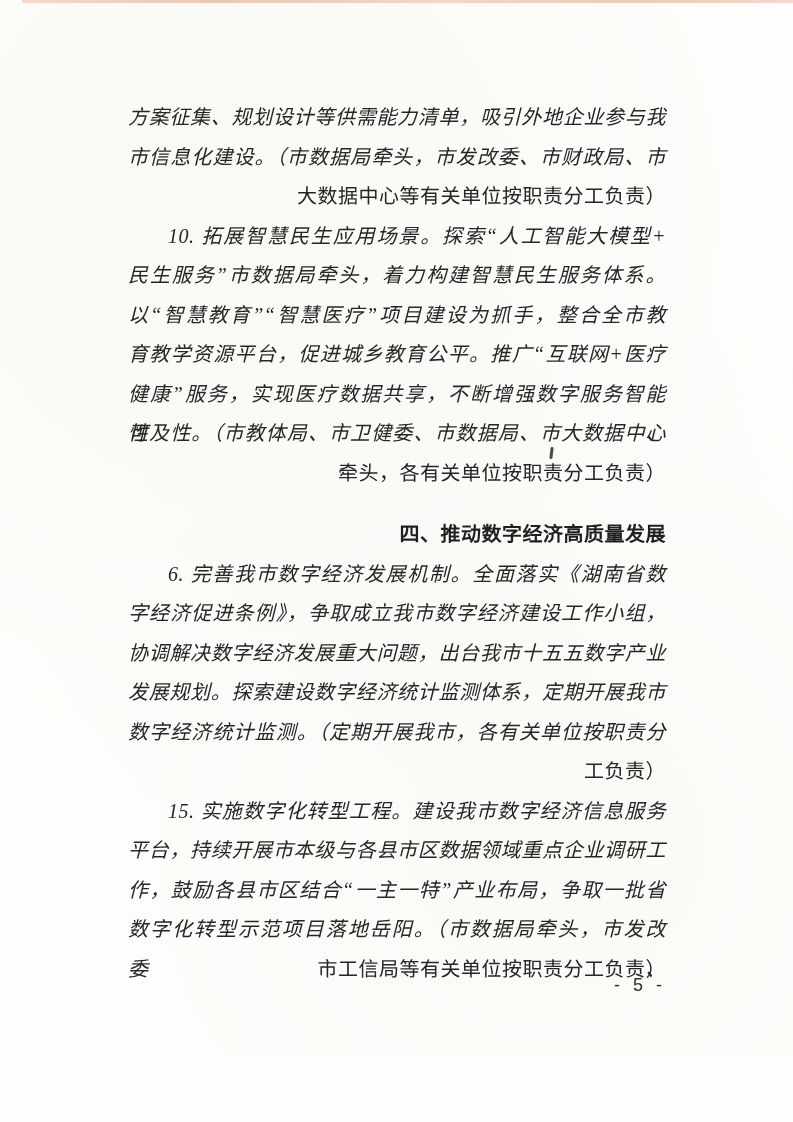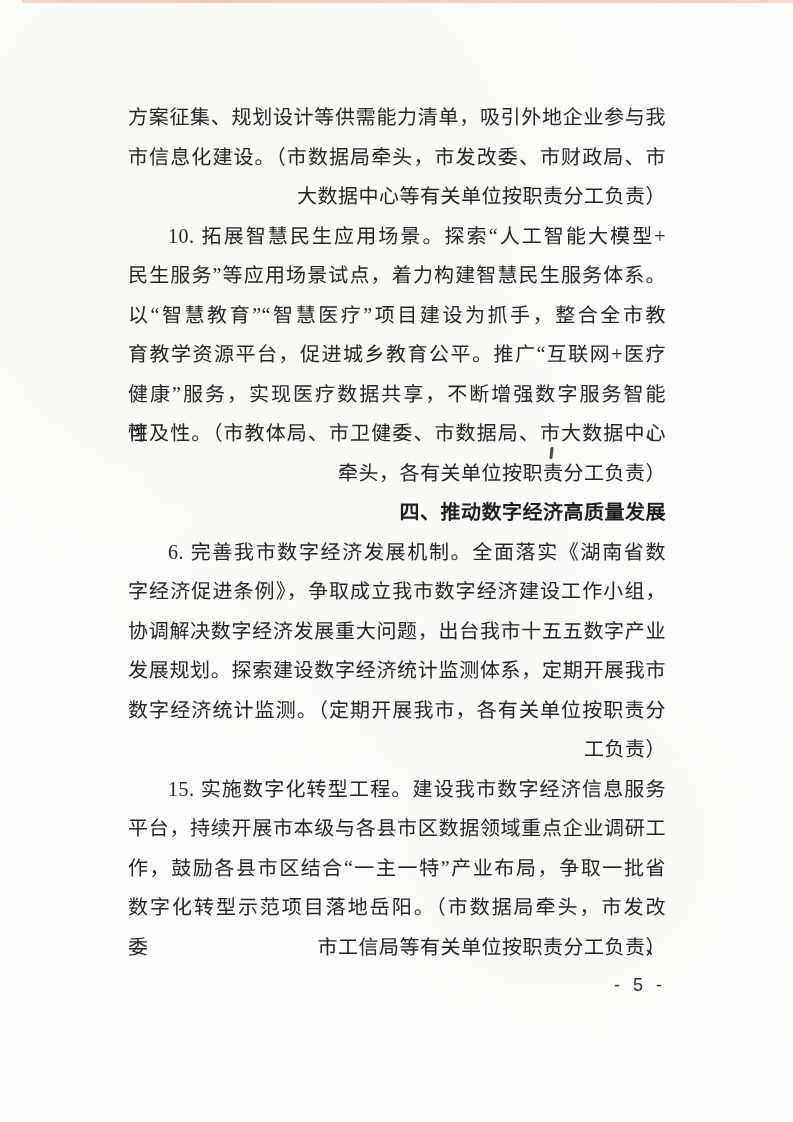--- a/index.html
+++ b/index.html
@@ -36,26 +36,28 @@
     line-height: 39.5px;
     height: 39.5px;
     letter-spacing: 0.5px;
     text-align: right;
     color: #262626;
   }
   .line.fill {
     text-align: justify;
     text-align-last: justify;
     text-justify: inter-character;
+    font-style: italic;
   }
   .line.indent { text-indent: 2em; }
   .line.heading {
     font-family: "Liberation Sans", "DejaVu Sans", sans-serif;
     font-weight: 700;
     color: #1f1f1f;
+    margin-top: 22px;
   }
   .page-number {
     position: absolute;
     left: 128px;
     top: 975px;
     width: 538px;
     text-align: right;
     font-family: "Liberation Sans", "DejaVu Sans", sans-serif;
     font-size: 18px;
     letter-spacing: 4px;
@@ -81,21 +83,21 @@
 <div class="text-block">
 
   <div>
     <div class="line fill">方案征集、规划设计等供需能力清单，吸引外地企业参与我</div>
     <div class="line fill">市信息化建设。（市数据局牵头，市发改委、市财政局、市</div>
     <div class="line">大数据中心等有关单位按职责分工负责）</div>
   </div>
 
   <div>
     <div class="line fill indent">10. 拓展智慧民生应用场景。探索“人工智能大模型+</div>
-    <div class="line fill">民生服务”等应用场景试点，着力构建智慧民生服务体系。</div>
+    <div class="line fill">民生服务”市数据局牵头，着力构建智慧民生服务体系。</div>
     <div class="line fill">以“智慧教育”“智慧医疗”项目建设为抓手，整合全市教</div>
     <div class="line fill">育教学资源平台，促进城乡教育公平。推广“互联网+医疗</div>
     <div class="line fill">健康”服务，实现医疗数据共享，不断增强数字服务智能性、</div>
     <div class="line fill">可及性。（市教体局、市卫健委、市数据局、市大数据中心</div>
     <div class="line">牵头，各有关单位按职责分工负责）</div>
   </div>
 
   <div>
     <div class="line heading indent">四、推动数字经济高质量发展</div>
   </div>

